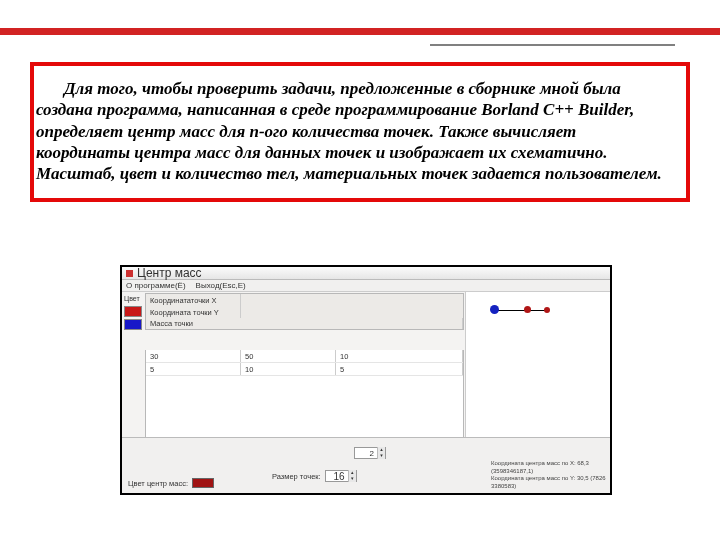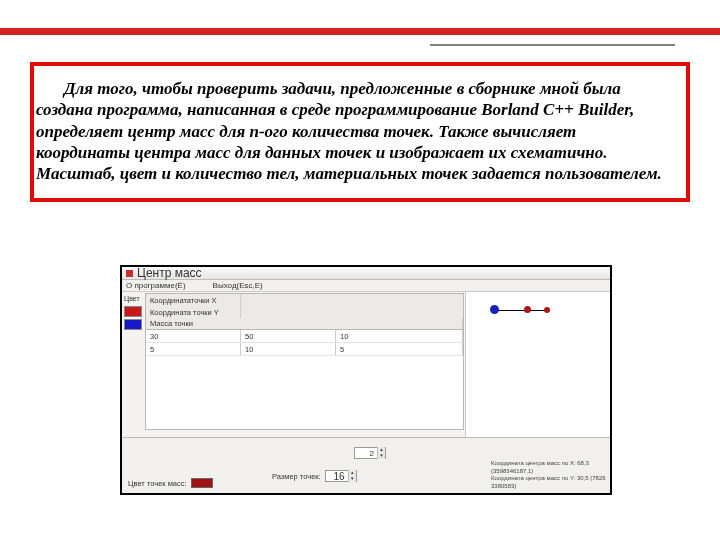--- a/index.html
+++ b/index.html
@@ -59,21 +59,21 @@
     display:flex; align-items:center;
   }
   .title-bar .favicon {
     width:7px; height:7px; background:#cc2f2f; margin-right:4px;
   }
   .menu-bar {
     height: 12px;
     background: #f1f0ef;
     border-bottom: 1px solid #ccc;
     padding: 0 4px;
-    display:flex; gap:27px; align-items:center;
+    display:flex; gap:10px; align-items:center;
     font-size: 8px;
   }
   .content {
     position: relative;
     display:flex;
     height: calc(100% - 25px - 42px);
   }
   .left-col {
     width: 22px;
     padding: 3px 2px;
@@ -96,20 +96,21 @@
     font-size:7.5px;
     height:12px;
     display:flex; align-items:center;
   }
   .col-x { width: 95px; }
   .col-y { width: 95px; }
   .col-m { flex:1; }
   .grid-body {
     background:#fff; border:1px solid #b8b8b8; border-top:none;
     height: 100px;
+    margin-top: 20px;
   }
   .grid-row { display:flex; border-bottom:1px solid #e5e5e5; }
   .canvas {
     width: 145px;
     background:#fff;
     border-left:1px solid #ccc;
     position:relative;
   }
   .pt { position:absolute; border-radius:50%; }
   .pt-line { position:absolute; height:1px; background:#000; }
@@ -225,21 +226,21 @@
       <div class="spin">
         <span class="val">2</span>
         <span class="btns">
             <div>▴</div>
             <div>▾</div>
           </span>
       </div>
     </div>
 
     <div class="row-field" style="left:6px; top:40px;">
-      <span>Цвет точек масс:</span>
+      <span>Цвет центр масс:</span>
       <span class="color-swatch-small" style="background:#a01313;"></span>
     </div>
 
     <div class="row-field" style="left:150px; top:32px;">
       <span>Размер точек:</span>
       <div class="spin">
         <span class="val" style="font-size:10px;">16</span>
         <span class="btns">
             <div>▴</div>
             <div>▾</div>

